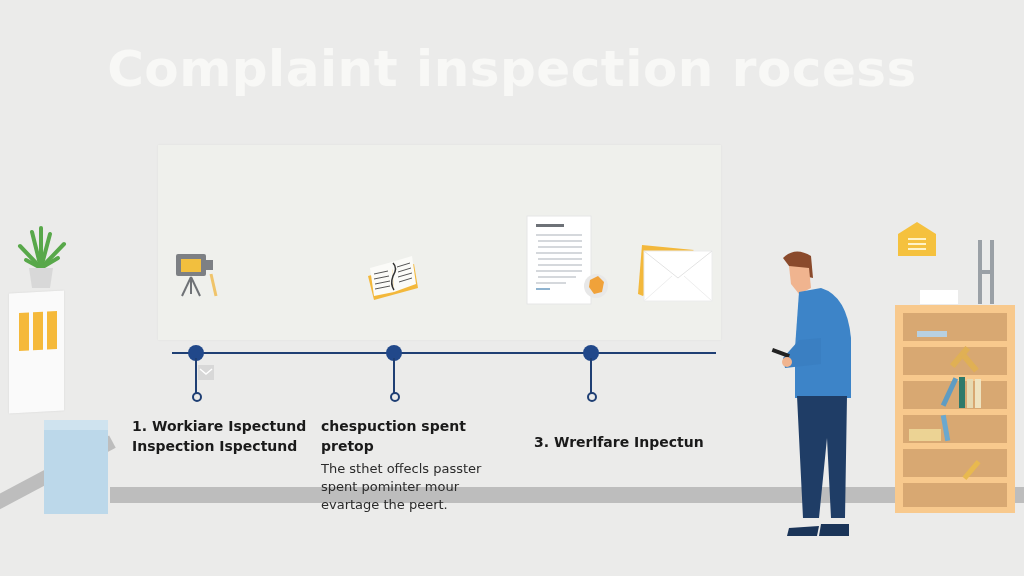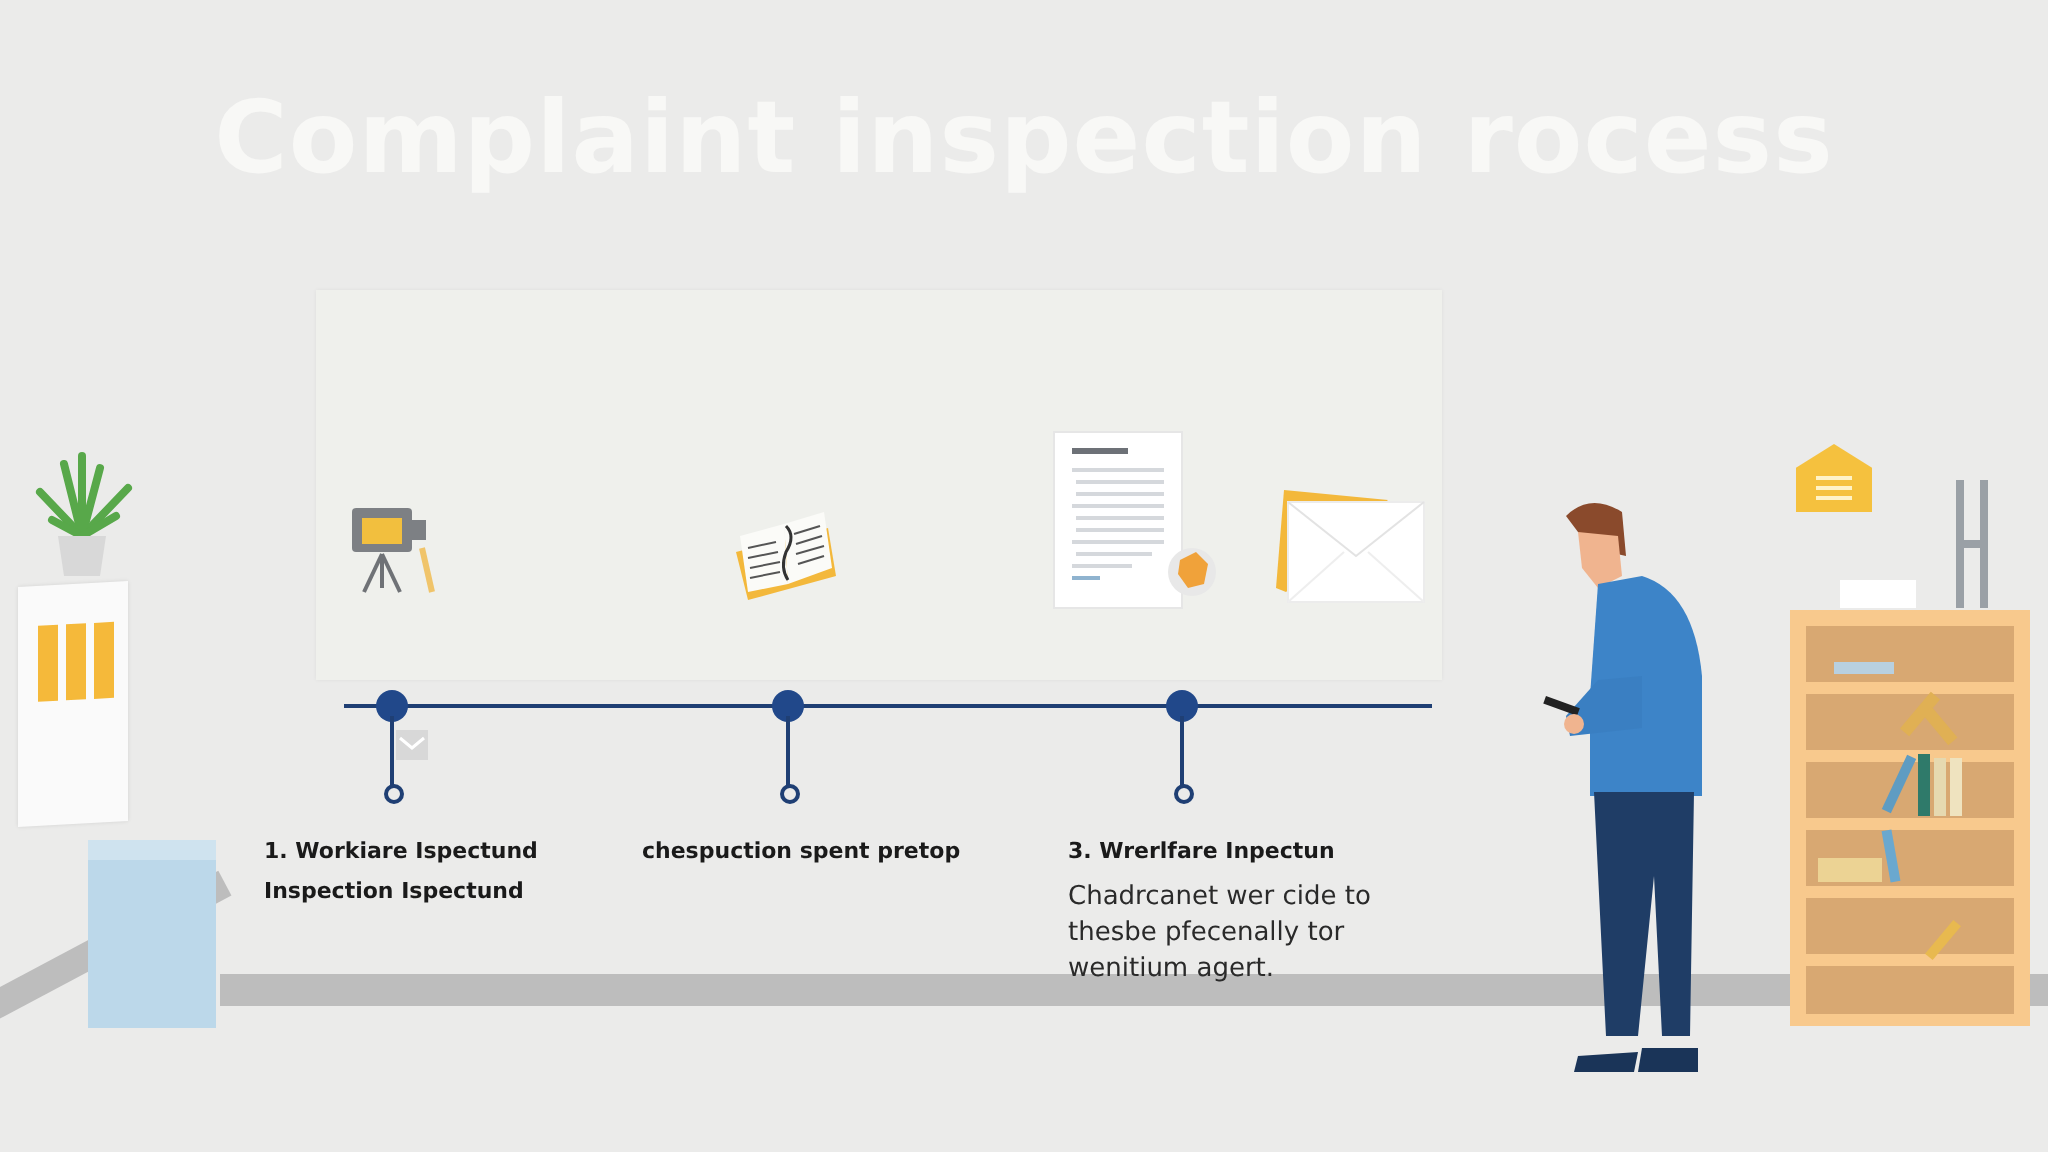--- a/index.html
+++ b/index.html
@@ -7,21 +7,21 @@
   .abs { position:absolute; }
   .title { left:0; width:1024px; top:40px; text-align:center; font-size:50px; font-weight:bold; color:#f8f8f6; letter-spacing:0.5px; }
   .board { left:158px; top:145px; width:563px; height:195px; background:#eff0ec; box-shadow:0 0 2px rgba(0,0,0,0.06); }
   .floor-band { left:110px; top:487px; width:914px; height:16px; background:#bdbdbd; }
   .floor-diag { left:-20px; top:505px; width:150px; height:14px; background:#bdbdbd; transform:rotate(-28deg); transform-origin:left center; }
   .timeline-line { left:172px; top:352px; width:544px; height:2px; background:#1f3f74; }
   .node { width:16px; height:16px; border-radius:50%; background:#21488a; top:345px; }
   .stem { width:2px; height:40px; background:#1f3f74; top:358px; }
   .stem-end { width:6px; height:6px; border-radius:50%; border:2px solid #1f3f74; background:#ebebea; top:392px; }
   .step { width:190px; color:#1d1d1d; }
-  .step h3 { margin:0; font-size:11px; line-height:20px; font-weight:bold; color:#1a1a1a; }
+  .step h3 { margin:0; font-size:14px; line-height:20px; font-weight:bold; color:#1a1a1a; }
   .step p { margin:4px 0 0 0; font-size:13px; line-height:18px; color:#2a2a2a; }
   .tag { width:38px; height:34px; background:#f5c13e; left:898px; top:222px; clip-path:polygon(50% 0, 100% 35%, 100% 100%, 0 100%, 0 35%); }
   .shelf { left:895px; top:305px; width:120px; height:208px; background:#f8c98d; }
   .shelf-inner { left:8px; width:104px; height:28px; background:#d8a872; }
 </style>
 </head>
 <body>
 
 <div class="abs title">Complaint inspection rocess</div>
 
@@ -98,24 +98,24 @@
   <rect x="0" y="0" width="16" height="15" fill="#d8d8d8"></rect>
     <polyline points="2,4 8,9 14,4" stroke="#fff" fill="none" stroke-width="1.5"></polyline>
 </svg>
 
 <div class="abs step" style="left:132px;top:416px">
   <h3>1. Workiare Ispectund</h3>
   <h3>Inspection Ispectund</h3>
 </div>
 <div class="abs step" style="left:321px;top:416px">
   <h3>chespuction spent pretop</h3>
+  <p><span>The sthet offecls passter</span><br><span>spent pominter mour</span><br><span>evartage the peert.</span></p>
 </div>
-<div class="abs step" style="left:534px;top:416px">
+<div class="abs step" style="left:534px;top:432px">
   <h3>3. Wrerlfare Inpectun</h3>
-  <p><span>Chadrcanet wer cide to</span><br><span>thesbe pfecenally tor</span><br><span>wenitium agert.</span></p>
 </div>
 
 <svg class="abs" style="left:14px;top:226px" width="56" height="66">
   <g stroke="#58a84a" stroke-width="4" stroke-linecap="round" fill="none">
     <path d="M27 42 L18 6"></path>
       <path d="M27 42 L36 8"></path>
       <path d="M27 42 L6 20"></path>
       <path d="M27 42 L50 18"></path>
       <path d="M27 42 L27 2"></path>
       <path d="M27 42 L12 34"></path>

